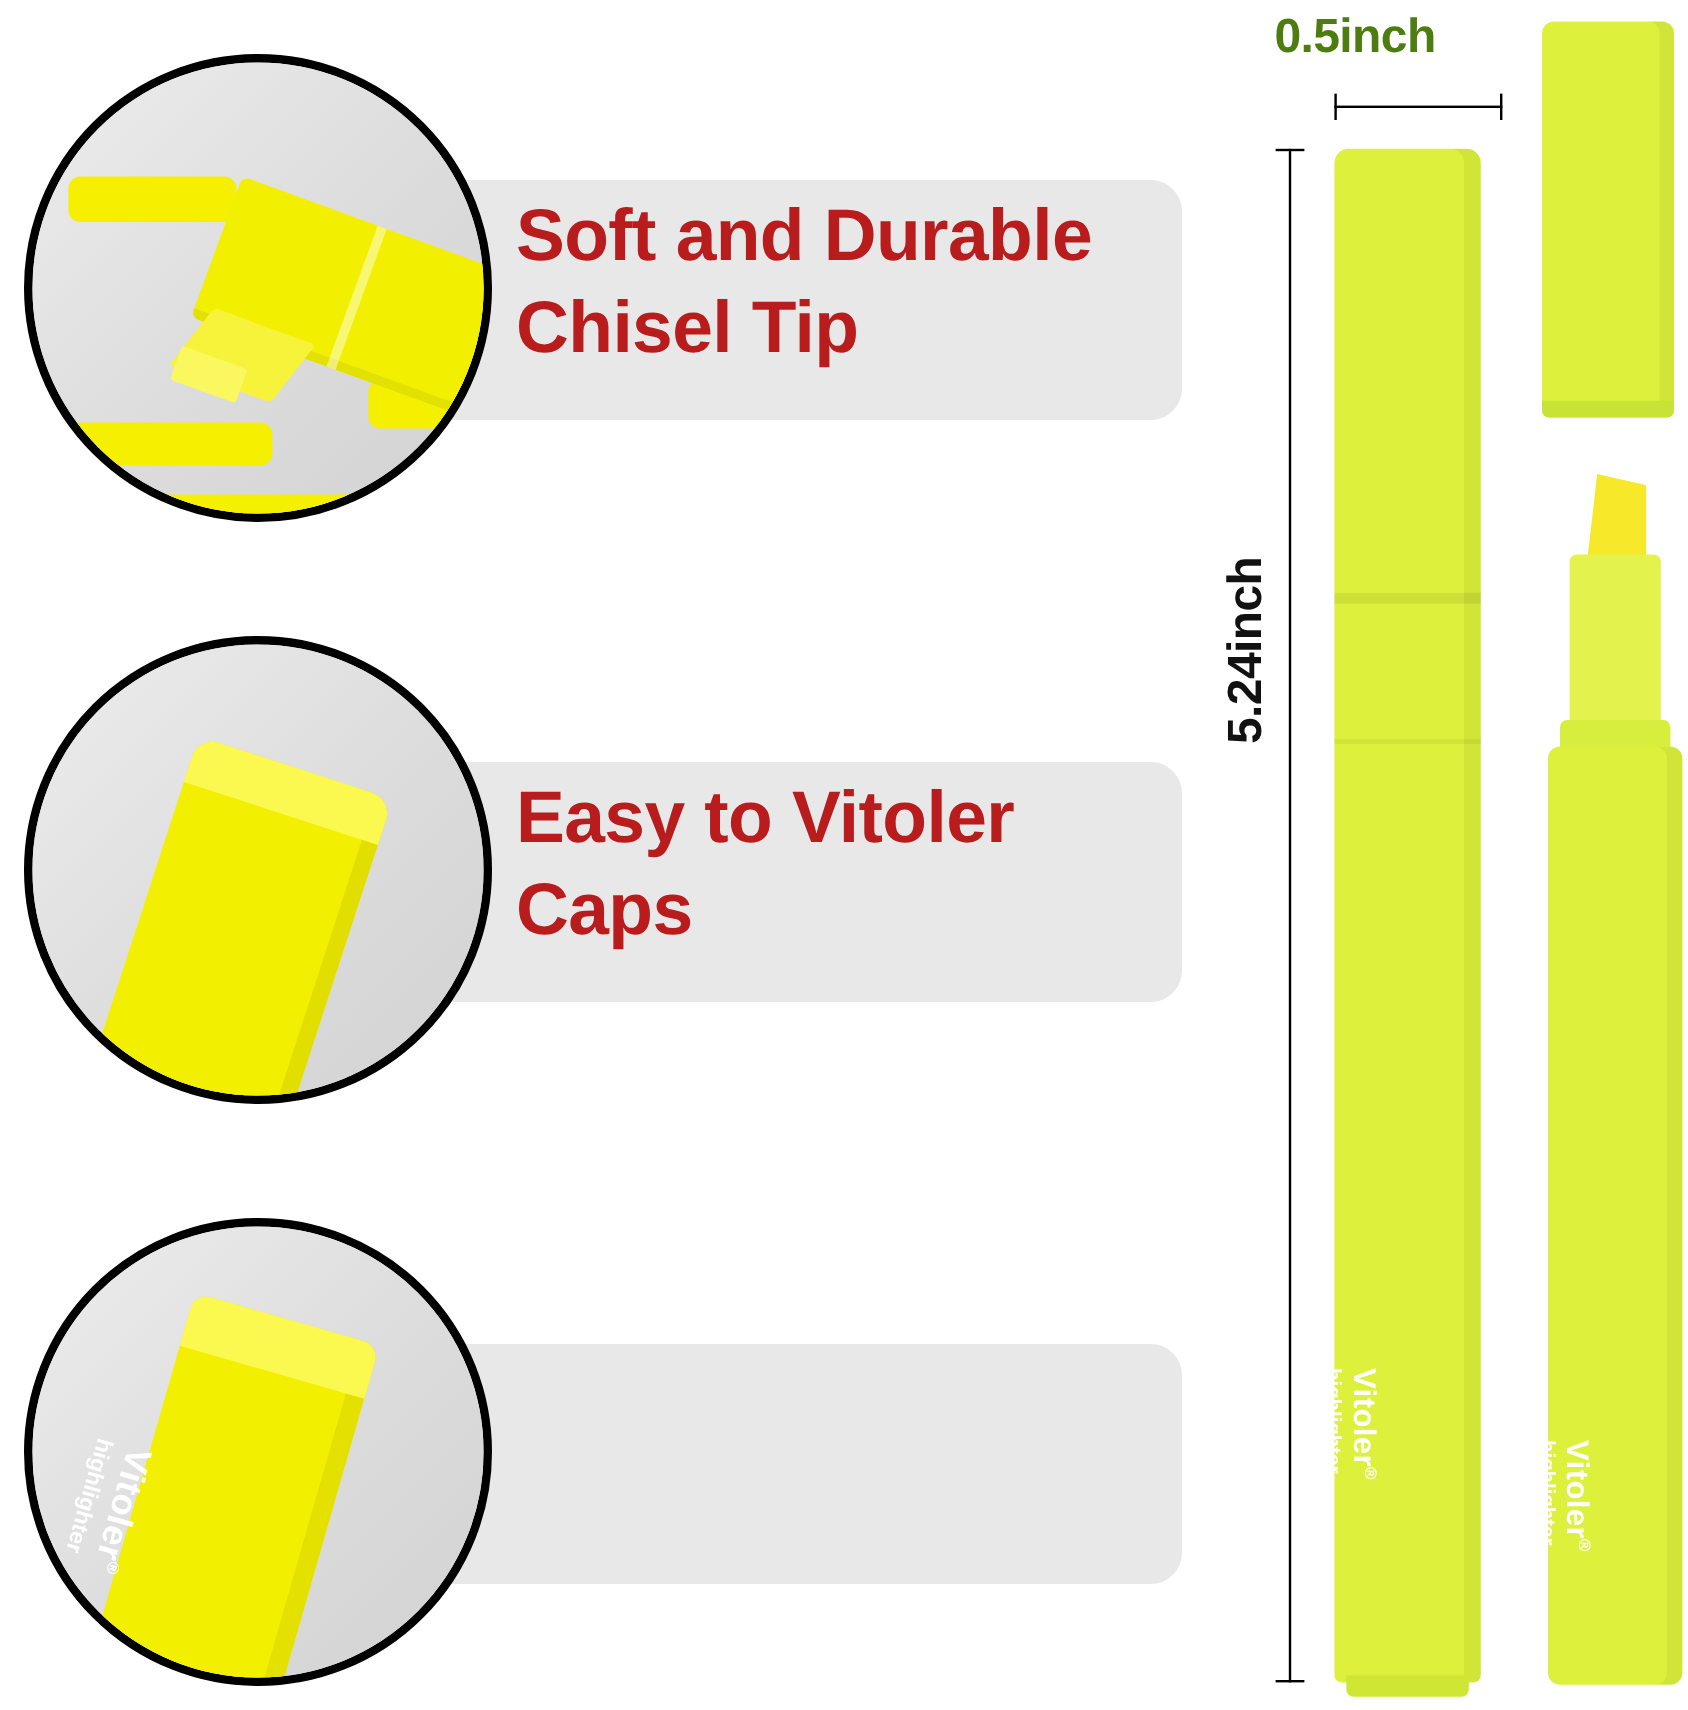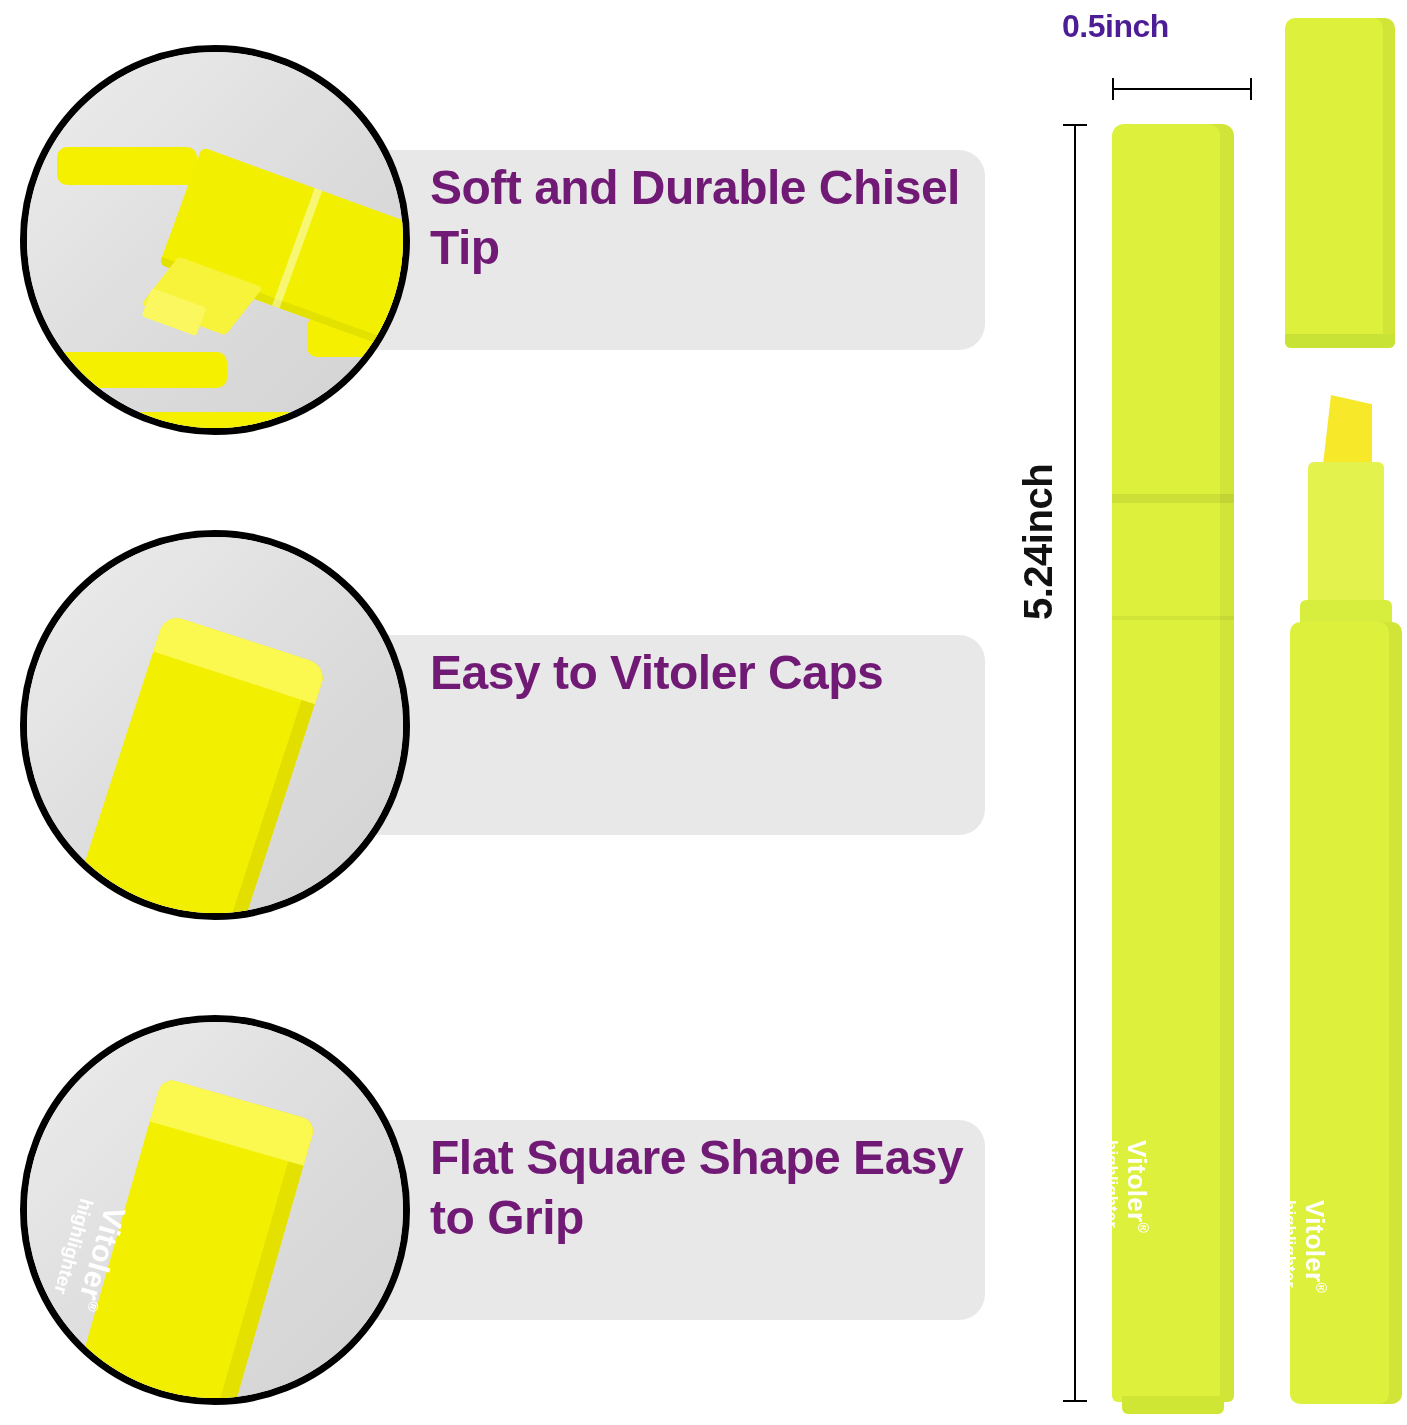--- a/index.html
+++ b/index.html
@@ -36,24 +36,24 @@
     width: 765px;
     height: 200px;
     background: #e8e8e8;
     border-radius: 26px;
   }
   .callout-text {
     position: absolute;
     left: 430px;
     top: 128px;
     width: 545px;
-    font-size: 48px;
+    font-size: 61px;
     font-weight: bold;
     line-height: 1.25;
-    color: #701a75;
+    color: #b91c1c;
     letter-spacing: -0.5px;
   }
 
   .circle {
     position: absolute;
     left: 20px;
     top: 15px;
     width: 390px;
     height: 390px;
     border-radius: 50%;
@@ -175,23 +175,23 @@
   }
   .brand-3 .b-name { font-size: 30px; font-weight: bold; letter-spacing: 0.5px;}
   .brand-3 .b-sub  { font-size: 19px; font-weight: bold; margin-top: 2px;}
   .reg { font-size: 14px; vertical-align: super; }
 
   
   .dim-label-width {
     position: absolute;
     left: 1062px;
     top: 8px;
-    font-size: 32px;
+    font-size: 40px;
     font-weight: bold;
-    color: #4c1d95;
+    color: #4d7c0f;
     letter-spacing: -0.5px;
   }
   .dim-label-height {
     position: absolute;
     left: 1016px;
     top: 620px;
     font-size: 40px;
     font-weight: bold;
     color: #111111;
     transform: rotate(-90deg);
@@ -380,21 +380,20 @@
     <div class="circle">
       <div class="circle-inner"></div>
       <div class="cap-2">
         <div class="cap-2-top"></div>
       </div>
     </div>
   </div>
 
   <div class="feature feature-3">
     <div class="callout-bar"></div>
-    <div class="callout-text">Flat Square Shape Easy to Grip</div>
 
     <div class="circle">
       <div class="circle-inner"></div>
       <div class="pen-3">
         <div class="pen-3-top"></div>
       </div>
       <div class="brand-3">
         <div class="b-name">
           <span>Vitoler</span><span class="reg">®</span>
         </div>

